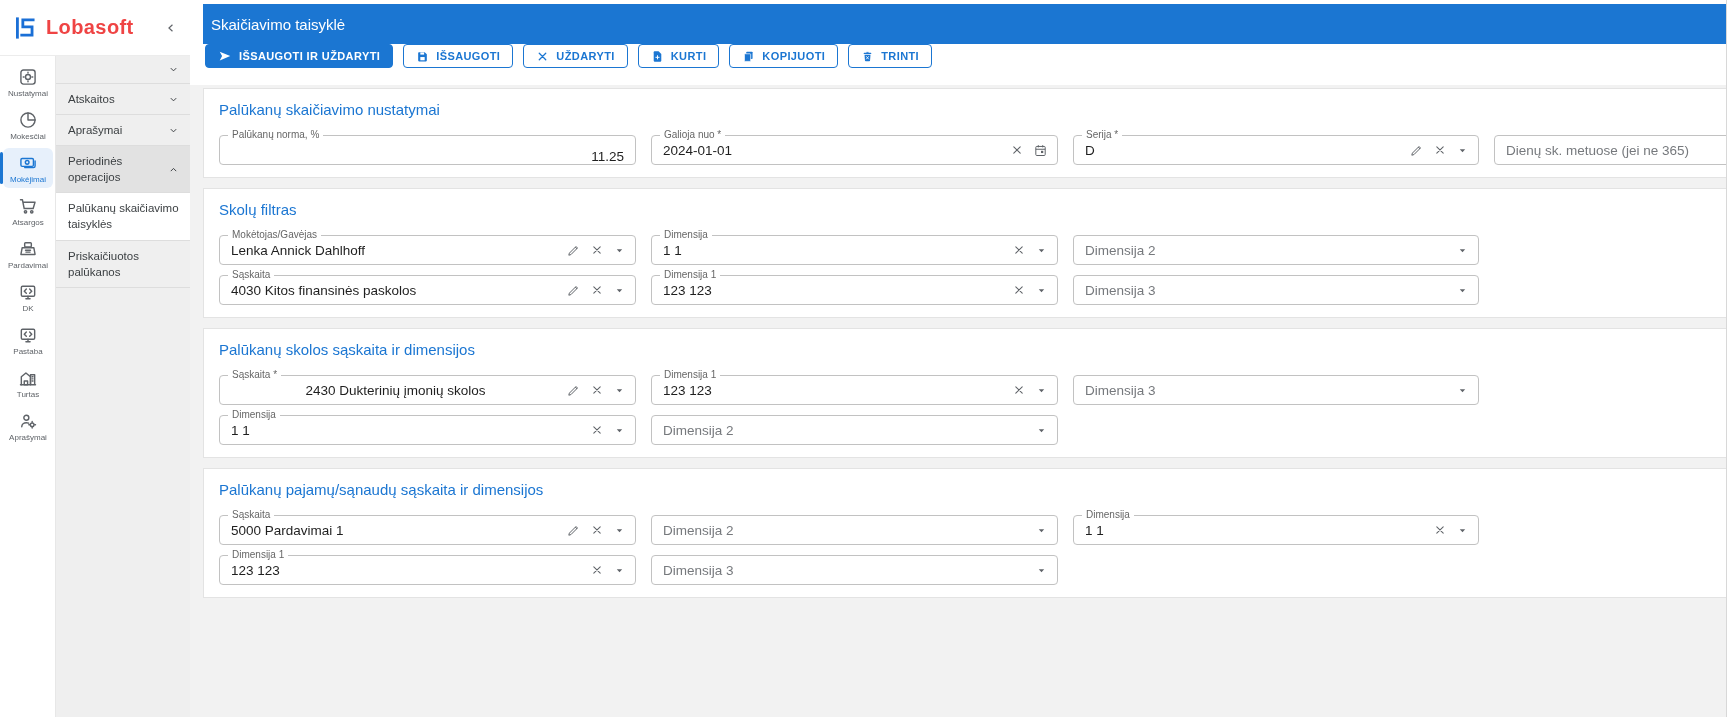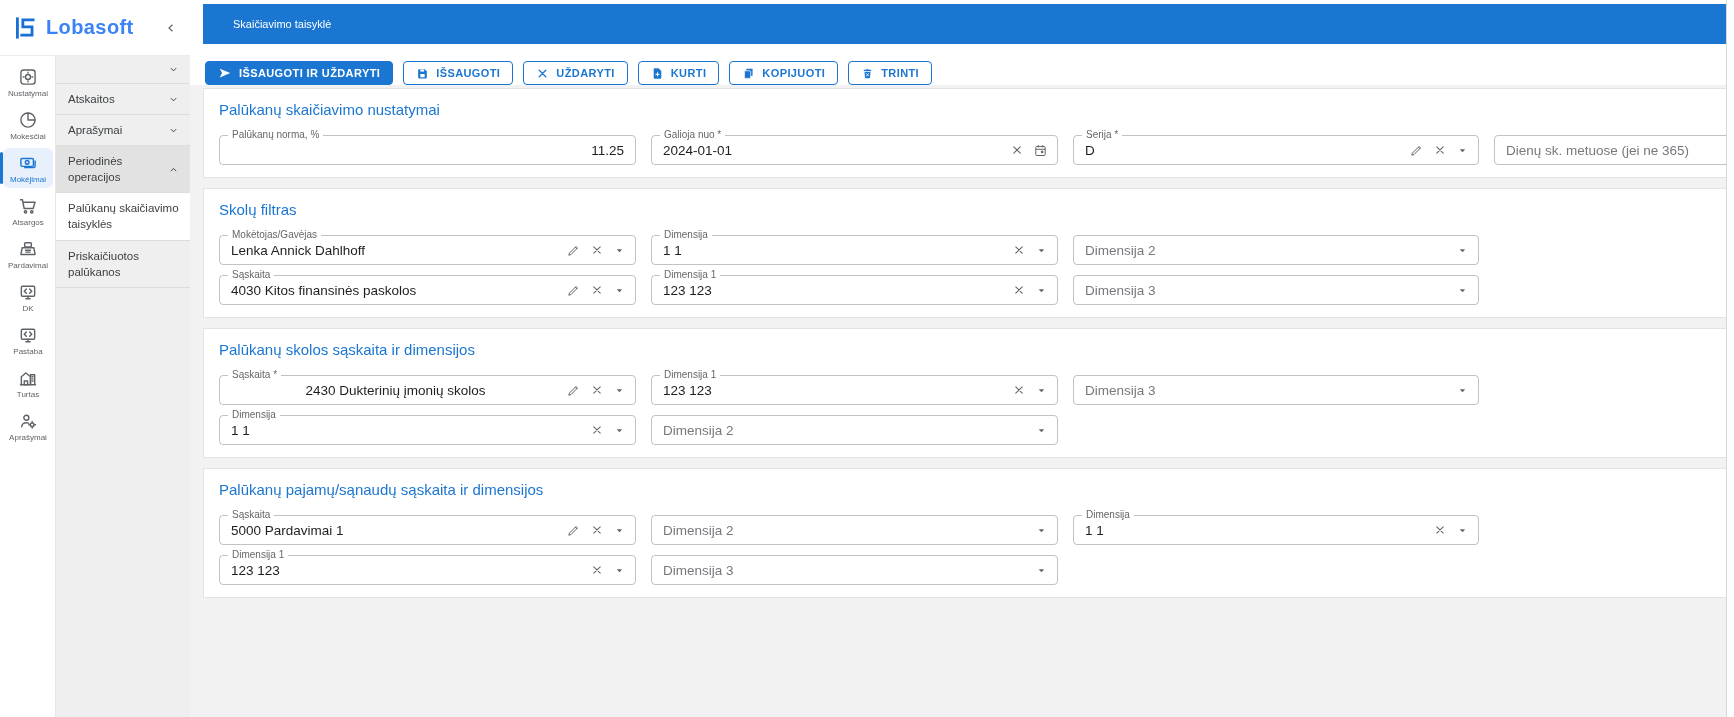--- a/index.html
+++ b/index.html
@@ -6,36 +6,36 @@
   html,body { width:1734px; height:717px; }
   body {
     font-family:"Liberation Sans", sans-serif;
     background:#ffffff; color:#202124;
     position:relative; overflow:hidden;
   }
   
   .leftpanel { position:absolute; left:0; top:0; bottom:0; width:190px; background:#fff; z-index:3; }
   .logo-row { height:56px; display:flex; align-items:center; padding:0 10px 0 12px; background:#fff; border-bottom:1px solid #ececec; }
   .logo-mark { flex:0 0 auto; margin-right:8px; }
-  .logo-text { font-size:20px; font-weight:700; color:#3b82f6; letter-spacing:.4px; flex:1; }
+  .logo-text { font-size:20px; font-weight:700; color:#ef4444; letter-spacing:.4px; flex:1; }
   .collapse { width:18px; height:18px; display:flex; align-items:center; justify-content:center; color:#5f6368; cursor:pointer; }
   .rail { position:absolute; left:0; top:56px; bottom:0; width:56px; background:#fff; border-right:1px solid #e7e7e7; padding:6px 3px 0 3px; }
   .ri { position:relative; width:50px; border-radius:6px; display:flex; flex-direction:column; align-items:center; padding:5px 0 4px; margin-bottom:3px; color:#5f6368; cursor:pointer; }
   .ri .rlabel { font-size:8px; margin-top:2px; white-space:nowrap; }
   .ri.active { color:#1b76d2; background:#e7f0fb; }
   .ri.active::before { content:''; position:absolute; left:-3px; top:4px; bottom:4px; width:3px; border-radius:2px; background:#1b76d2; }
   .submenu { position:absolute; left:56px; top:56px; right:0; bottom:0; background:#efefef; font-size:11.5px; color:#3c4043; }
   .smi { display:flex; justify-content:space-between; align-items:center; padding:7px 10px 7px 12px; border-bottom:1px solid #dddddd; min-height:26px; cursor:pointer; line-height:1.4; }
   .smi.expanded { background:#e2e2e2; }
   .smi.selected { background:#ffffff; }
   .smi .smlabel { flex:1; }
   
   .main { position:absolute; left:190px; top:0; right:0; bottom:0; background:#fff; }
-  .appbar { margin:4px 8px 0 13px; height:40px; background:#1b76d2; color:#fff; display:flex; align-items:center; padding-left:30px; font-size:11px; }
-  .toolbar { height:41px; background:#fff; display:flex; align-items:flex-end; gap:10px; padding-left:15px; margin-right:8px; }
+  .appbar { margin:4px 8px 0 13px; height:40px; background:#1b76d2; color:#fff; display:flex; align-items:center; padding-left:8px; font-size:15px; }
+  .toolbar { height:41px; background:#fff; display:flex; align-items:flex-start; gap:10px; padding-left:15px; margin-right:8px; }
   .btn { display:inline-flex; align-items:center; gap:7px; height:24px; padding:0 12px; border-radius:4px; font-size:11px; font-weight:700; letter-spacing:.4px; border:1px solid #1b76d2; color:#1b76d2; background:#fff; cursor:pointer; font-family:inherit; white-space:nowrap; }
   .btn.primary { background:#1b76d2; color:#fff; }
   .btn .icn { display:flex; }
   .content { position:absolute; left:0; right:8px; top:85px; bottom:0; background:#f2f2f2; padding-top:3px; overflow:hidden; }
   .card { background:#fff; border-top:1px solid #e3e3e3; border-bottom:1px solid #e3e3e3; border-left:1px solid #e3e3e3; margin:0 0 10px 13px; padding:12px 0 12px 15px; overflow:hidden; }
   .h-section { color:#1b76d2; font-size:15px; font-weight:400; line-height:18px; margin-bottom:16px; }
   .row { display:grid; grid-template-columns:417px 407px 406px 405px; column-gap:15px; margin-bottom:10px; height:30px; }
   .row:last-child { margin-bottom:0; }
   .field { position:relative; border:1px solid #c2c2c2; border-radius:4px; height:30px; display:flex; align-items:center; padding:0 9px 0 11px; background:#fff; font-size:13.5px; color:#1f1f1f; cursor:text; }
   .flabel { position:absolute; top:-7px; left:8px; font-size:10px; color:#666; background:#fff; padding:0 4px; white-space:nowrap; line-height:12px; }
@@ -257,21 +257,21 @@
             <path d="M10 12l4 4.6M14 12l-4 4.6" stroke="#fff" stroke-width="1.5" stroke-linecap="round"></path>
           </svg>
         </span>
         <span>TRINTI</span>
       </button>
     </div>
   <div class="content" id="content">
       <div class="card">
         <div class="h-section">Palūkanų skaičiavimo nustatymai</div>
         <div class="row">
-          <div class="field right" style="grid-column: 1;">
+          <div class="field right" style="grid-column: 1; align-items: flex-end;">
             <span class="flabel">Palūkanų norma, %</span>
             <span class="fvalue">11.25</span>
           </div>
           <div class="field" style="grid-column: 2;">
             <span class="flabel">Galioja nuo *</span>
             <span class="fvalue">2024-01-01</span>
             <span class="ficons">
               <span class="icn">
                 <svg width="14" height="14" viewBox="0 0 24 24" fill="none" stroke="currentColor" stroke-width="1.8" stroke-linecap="round">
                   <path d="M6.5 6.5l11 11M17.5 6.5l-11 11"></path>

